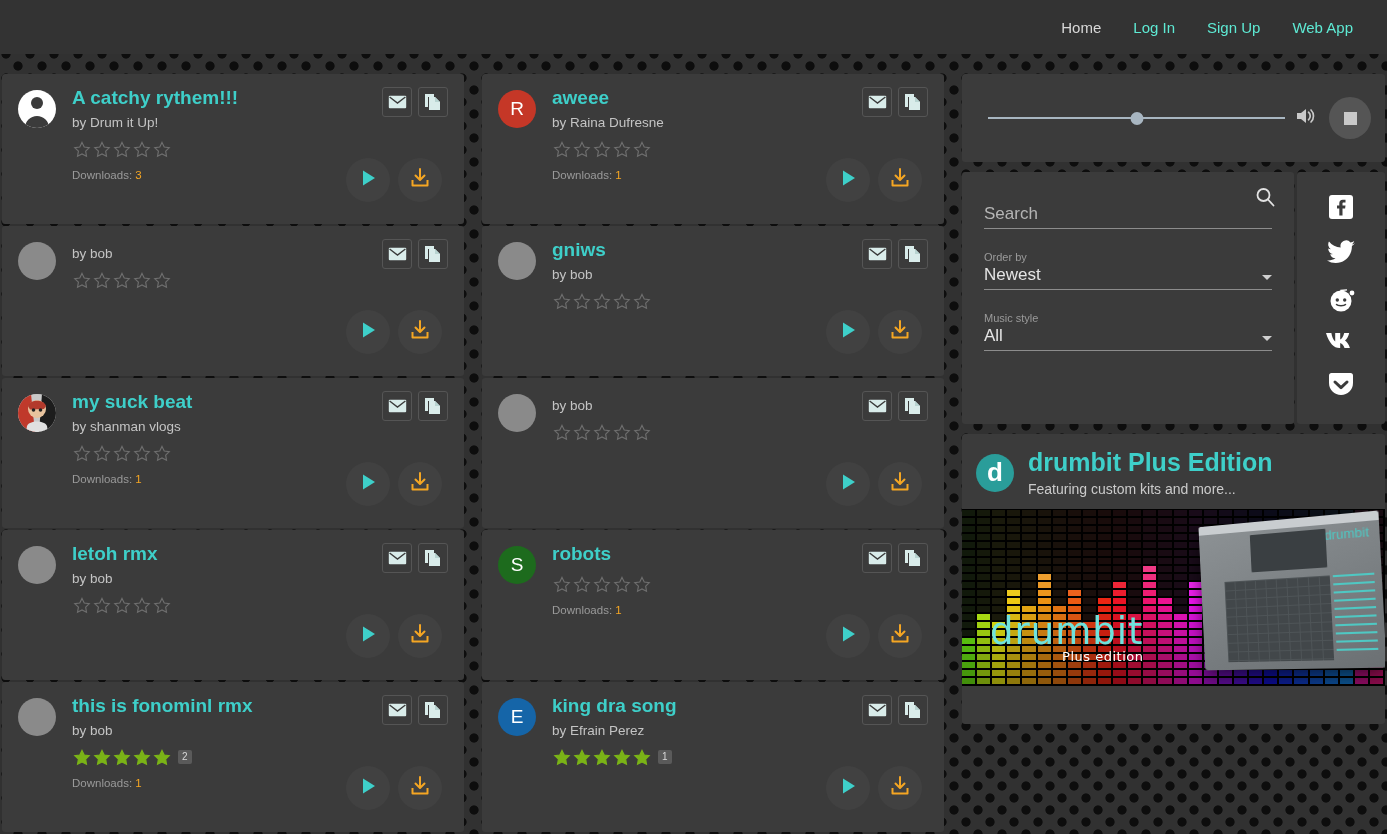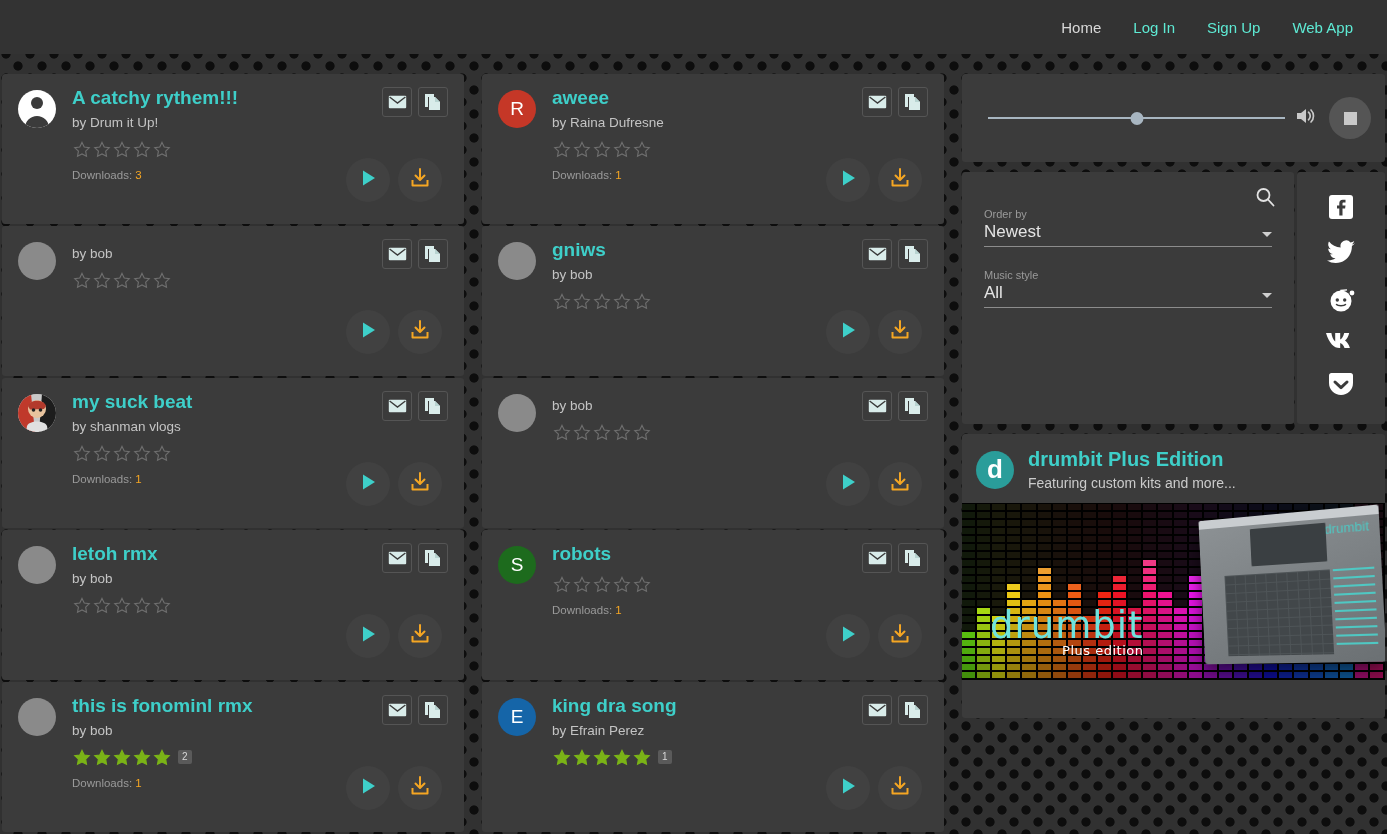--- a/index.html
+++ b/index.html
@@ -214,21 +214,21 @@
   }
   .ad-head { display: flex; align-items: center; padding: 0 14px 0 14px; }
   .ad-logo {
     width: 38px; height: 38px; border-radius: 50%;
     background: #2a9d9a;
     display: flex; align-items: center; justify-content: center;
     color: #fff; font-size: 26px; font-weight: bold;
     flex: 0 0 38px;
   }
   .ad-text { margin-left: 14px; }
-  .ad-title { color: #3ecfc9; font-size: 20px; font-weight: bold; }
+  .ad-title { color: #3ecfc9; font-size: 25px; font-weight: bold; }
   .ad-sub { color: #cbcbcb; font-size: 14px; margin-top: 4px; }
   .ad-img {
     margin-top: 12px; width: 423px; height: 177px;
     background: #000; position: relative; overflow: hidden;
   }
   .eq-bars { position: absolute; inset: 0; display: flex; align-items: flex-end; }
   .eq-bar { flex: 1 1 auto; margin-right: 1px; }
   .ad-wordmark {
     position: absolute; left: 28px; bottom: 22px;
     color: #6fe3dd; font-size: 37px; letter-spacing: 1px;
@@ -915,20 +915,25 @@
 
     <div class="filter-row">
       <div class="filter-panel">
         <span class="search-icon-wrap">
           <svg width="22" height="22" viewBox="0 0 22 22">
             <circle cx="9.5" cy="9" r="6" stroke="#e2e2e2" stroke-width="1.8" fill="none"></circle>
             <line x1="14" y1="13.5" x2="19.5" y2="19.5" stroke="#e2e2e2" stroke-width="1.8" stroke-linecap="round"></line>
           </svg>
         </span>
 
+        <div class="field search-field">
+          <div class="field-line">
+            <span class="field-value placeholder">Search</span>
+          </div>
+        </div>
 
         <div class="field">
           <div class="field-label">Order by</div>
           <div class="field-line">
             <span class="field-value">Newest</span>
             <span class="caret"></span>
           </div>
         </div>
 
         <div class="field">

